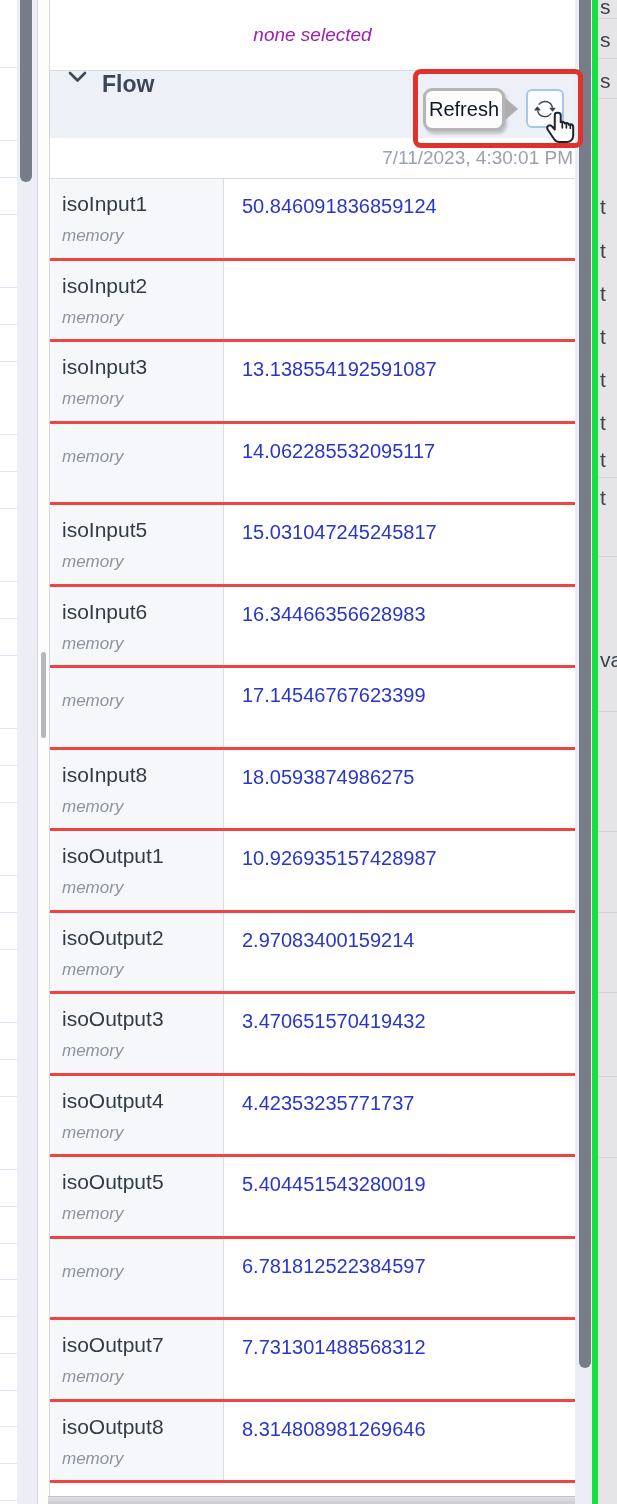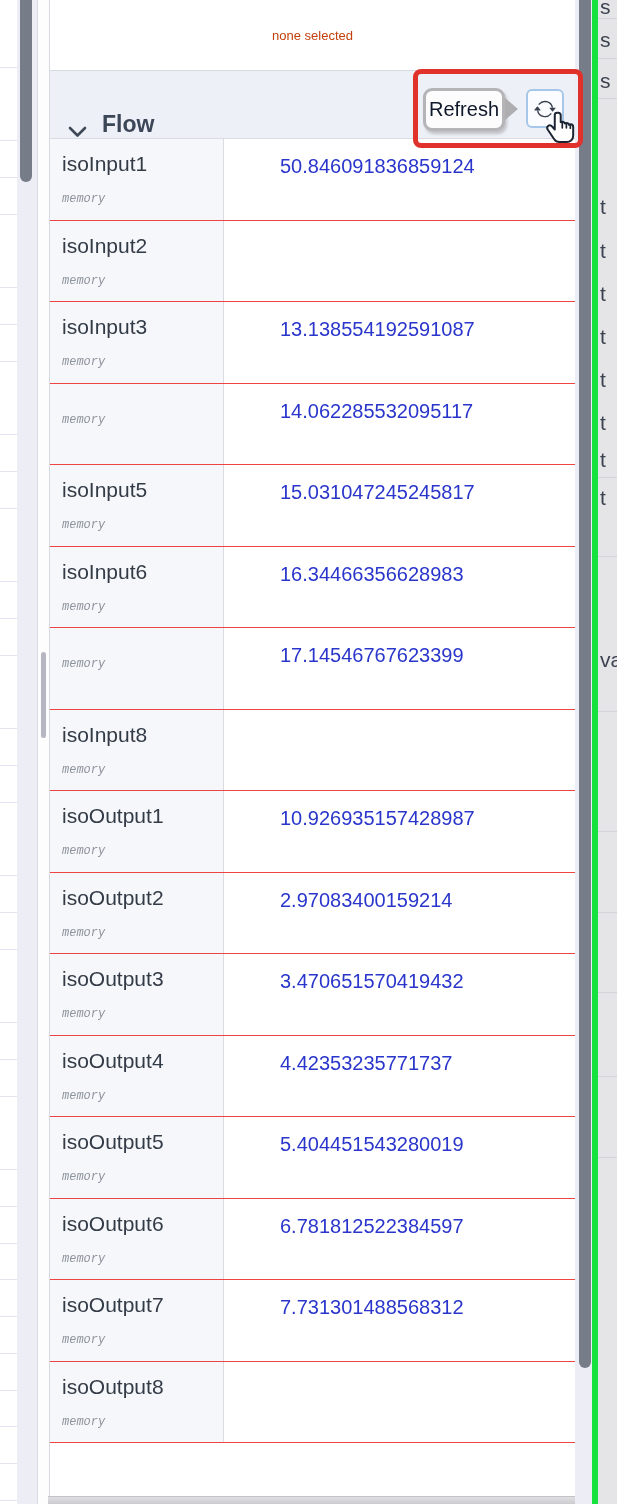--- a/index.html
+++ b/index.html
@@ -13,31 +13,31 @@
 
   
   .left-track{position:absolute;left:17px;top:0;width:20px;height:1504px;background:#ededf6;border-right:1px solid #dadae4;}
   .left-thumb{position:absolute;left:20px;top:0;width:12px;height:182px;background:#777c89;border-radius:0 0 6px 6px;}
   .left-gutter{position:absolute;left:38px;top:0;width:11px;height:1504px;background:#fdfdfe;border-right:1px solid #d6d9e0;}
   .mini-thumb{position:absolute;left:41px;top:652px;width:5px;height:86px;background:#b5b6c1;border-radius:3px;}
 
   
   .panel{position:absolute;left:50px;top:0;width:525px;height:1504px;background:#fff;}
   .empty-header{height:70px;border-bottom:1px solid #d8dbe2;display:flex;align-items:center;justify-content:center;}
-  .empty-header span{font-size:13px;color:#c2410c;}
-  .flow-header{height:67px;background:#eef0f8;display:flex;align-items:flex-end;padding-left:18px;gap:15px;cursor:pointer;}
+  .empty-header span{font-style:italic;font-size:19px;color:#a21caf;}
+  .flow-header{height:67px;background:#eef0f8;display:flex;align-items:flex-start;padding-left:18px;gap:15px;cursor:pointer;}
   .flow-header .title{font-size:23px;font-weight:bold;color:#3b4656;}
   .timestamp-row{height:40px;display:flex;align-items:center;justify-content:flex-end;padding-right:2px;}
   .timestamp-row span{font-size:19px;color:#9aa1ac;}
 
   .table{border-top:1px solid #d9dce3;}
-  .row{display:flex;height:81.5px;box-sizing:border-box;border-bottom:1px solid #ef4444;gap:38px;}
+  .row{display:flex;height:81.5px;box-sizing:border-box;border-bottom:3px solid #ef4444;}
   .cell-name{width:174px;box-sizing:border-box;border-right:1px solid #d9dce3;background:#f6f7fa;padding:13px 0 0 12px;}
   .var-name{font-size:21px;color:#333b47;}
-  .var-type{font-size:12px;font-style:italic;color:#8e949e;margin-top:16px;font-family:Liberation Mono, monospace;}
+  .var-type{font-size:17px;font-style:italic;color:#8e949e;margin-top:10px;}
   .cell-value{flex:1;padding:16px 0 0 18px;font-size:20px;color:var(--value-blue,#2a36cb);}
 
   .bottom-bar{position:absolute;left:48px;top:1496px;width:527px;height:8px;
     background:linear-gradient(#e0e0e3,#c9c9cd);border-top:1px solid #c2c3c7;}
 
   
   .right-track{position:absolute;left:575px;top:0;width:17px;height:1504px;background:#ededf6;}
   .right-thumb{position:absolute;left:579px;top:0;width:12px;height:1368px;background:#777c89;border-radius:0 0 6px 6px;}
   .green-guide{position:absolute;left:592px;top:0;width:6px;height:1504px;background:var(--guide-green,#15e23e);}
   .right-strip{position:absolute;left:598px;top:0;width:19px;height:1504px;background:#e5e5e7;overflow:hidden;}
@@ -74,20 +74,23 @@
       <span>none selected</span>
     </div>
 
     <div class="flow-header">
       <svg width="19" height="12" viewBox="0 0 19 12">
         <path d="M2 2 L9.5 9.5 L17 2" fill="none" stroke="#3e4857" stroke-width="2.6" stroke-linecap="round" stroke-linejoin="round"></path>
       </svg>
       <span class="title">Flow</span>
     </div>
 
+    <div class="timestamp-row">
+      <span>7/11/2023, 4:30:01 PM</span>
+    </div>
 
     <div class="table">
   <div class="row">
     <div class="cell-name">
       <div class="var-name">isoInput1</div>
       <div class="var-type">memory</div>
     </div>
     <div class="cell-value">50.846091836859124</div>
   </div>
 
@@ -134,20 +137,21 @@
       <div class="var-type">memory</div>
     </div>
     <div class="cell-value">17.14546767623399</div>
   </div>
 
   <div class="row">
     <div class="cell-name">
       <div class="var-name">isoInput8</div>
       <div class="var-type">memory</div>
     </div>
+    <div class="cell-value">18.0593874986275</div>
   </div>
 
   <div class="row">
     <div class="cell-name">
       <div class="var-name">isoOutput1</div>
       <div class="var-type">memory</div>
     </div>
     <div class="cell-value">10.926935157428987</div>
   </div>
 
@@ -178,39 +182,39 @@
   <div class="row">
     <div class="cell-name">
       <div class="var-name">isoOutput5</div>
       <div class="var-type">memory</div>
     </div>
     <div class="cell-value">5.404451543280019</div>
   </div>
 
   <div class="row">
     <div class="cell-name">
-      <div class="var-name">isoOutput6</div>
       <div class="var-type">memory</div>
     </div>
     <div class="cell-value">6.781812522384597</div>
   </div>
 
   <div class="row">
     <div class="cell-name">
       <div class="var-name">isoOutput7</div>
       <div class="var-type">memory</div>
     </div>
     <div class="cell-value">7.731301488568312</div>
   </div>
 
   <div class="row">
     <div class="cell-name">
       <div class="var-name">isoOutput8</div>
       <div class="var-type">memory</div>
     </div>
+    <div class="cell-value">8.314808981269646</div>
   </div>
 </div>
   </div>
 
   <div class="bottom-bar"></div>
 
   <div class="right-track"></div>
   <div class="right-thumb"></div>
   <div class="green-guide"></div>
   <div class="right-strip">

